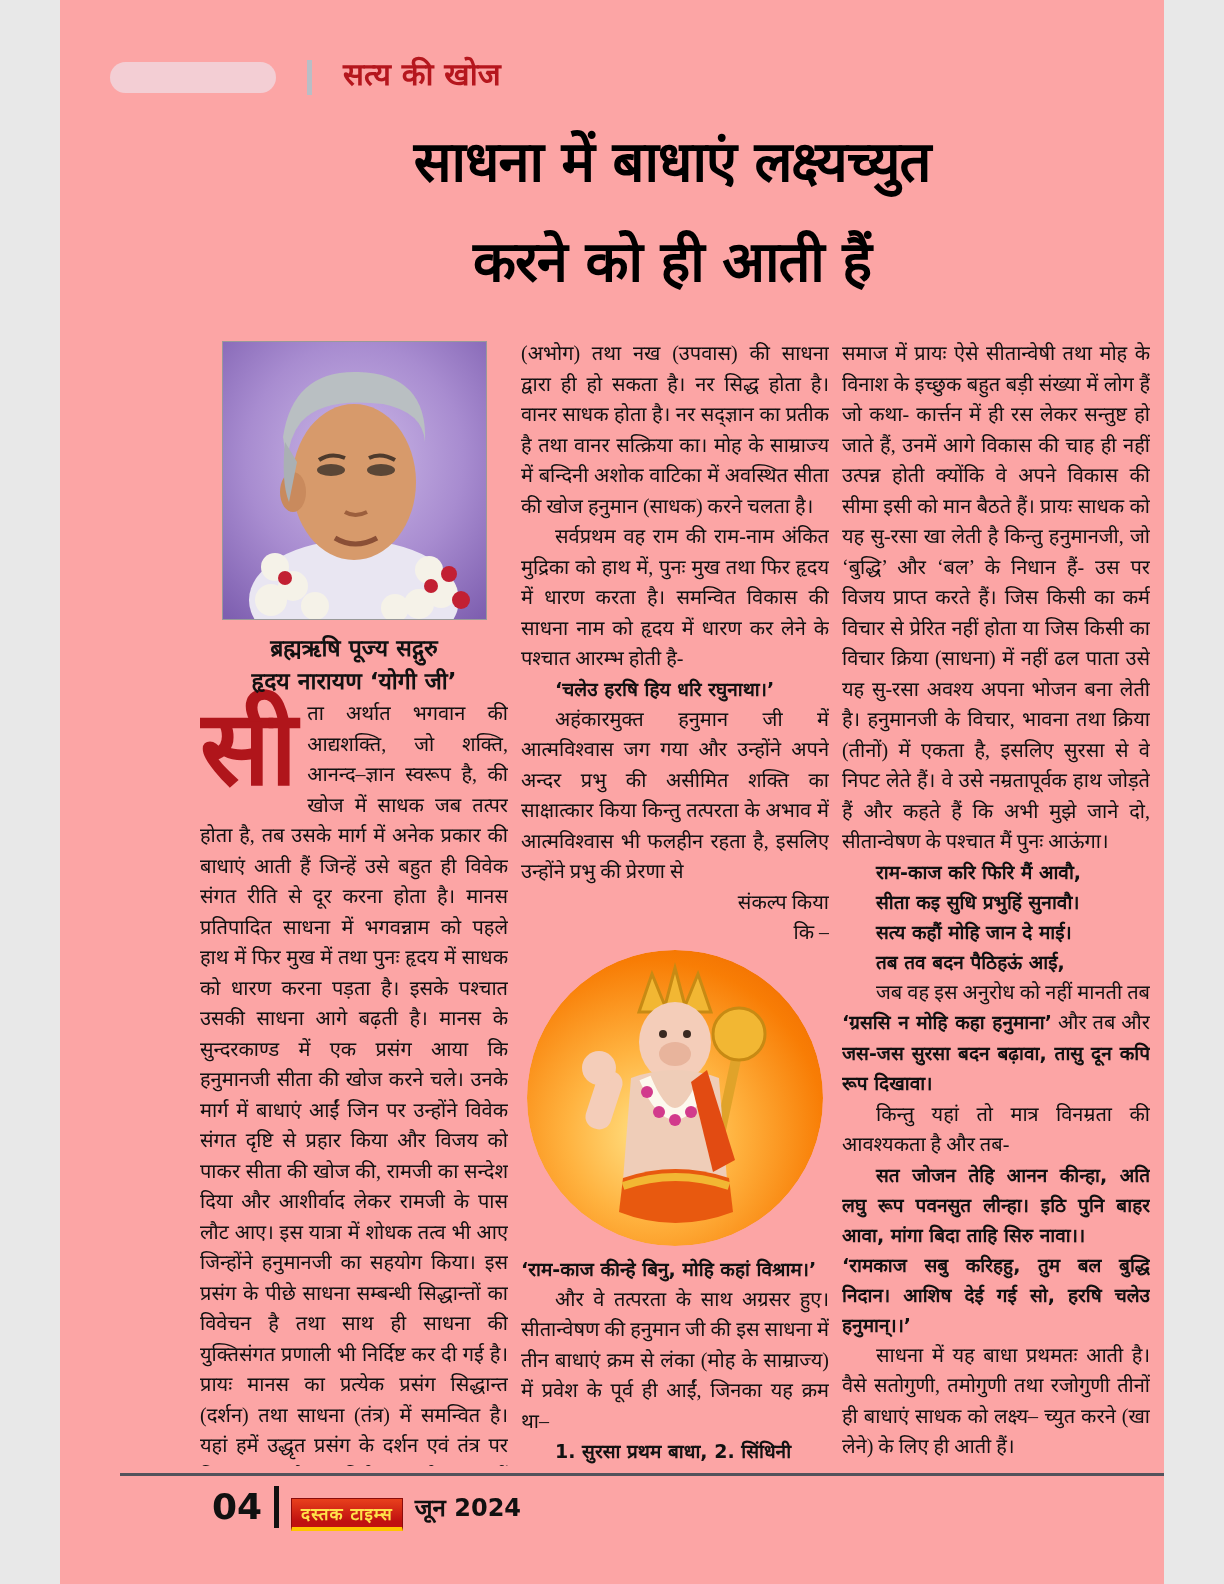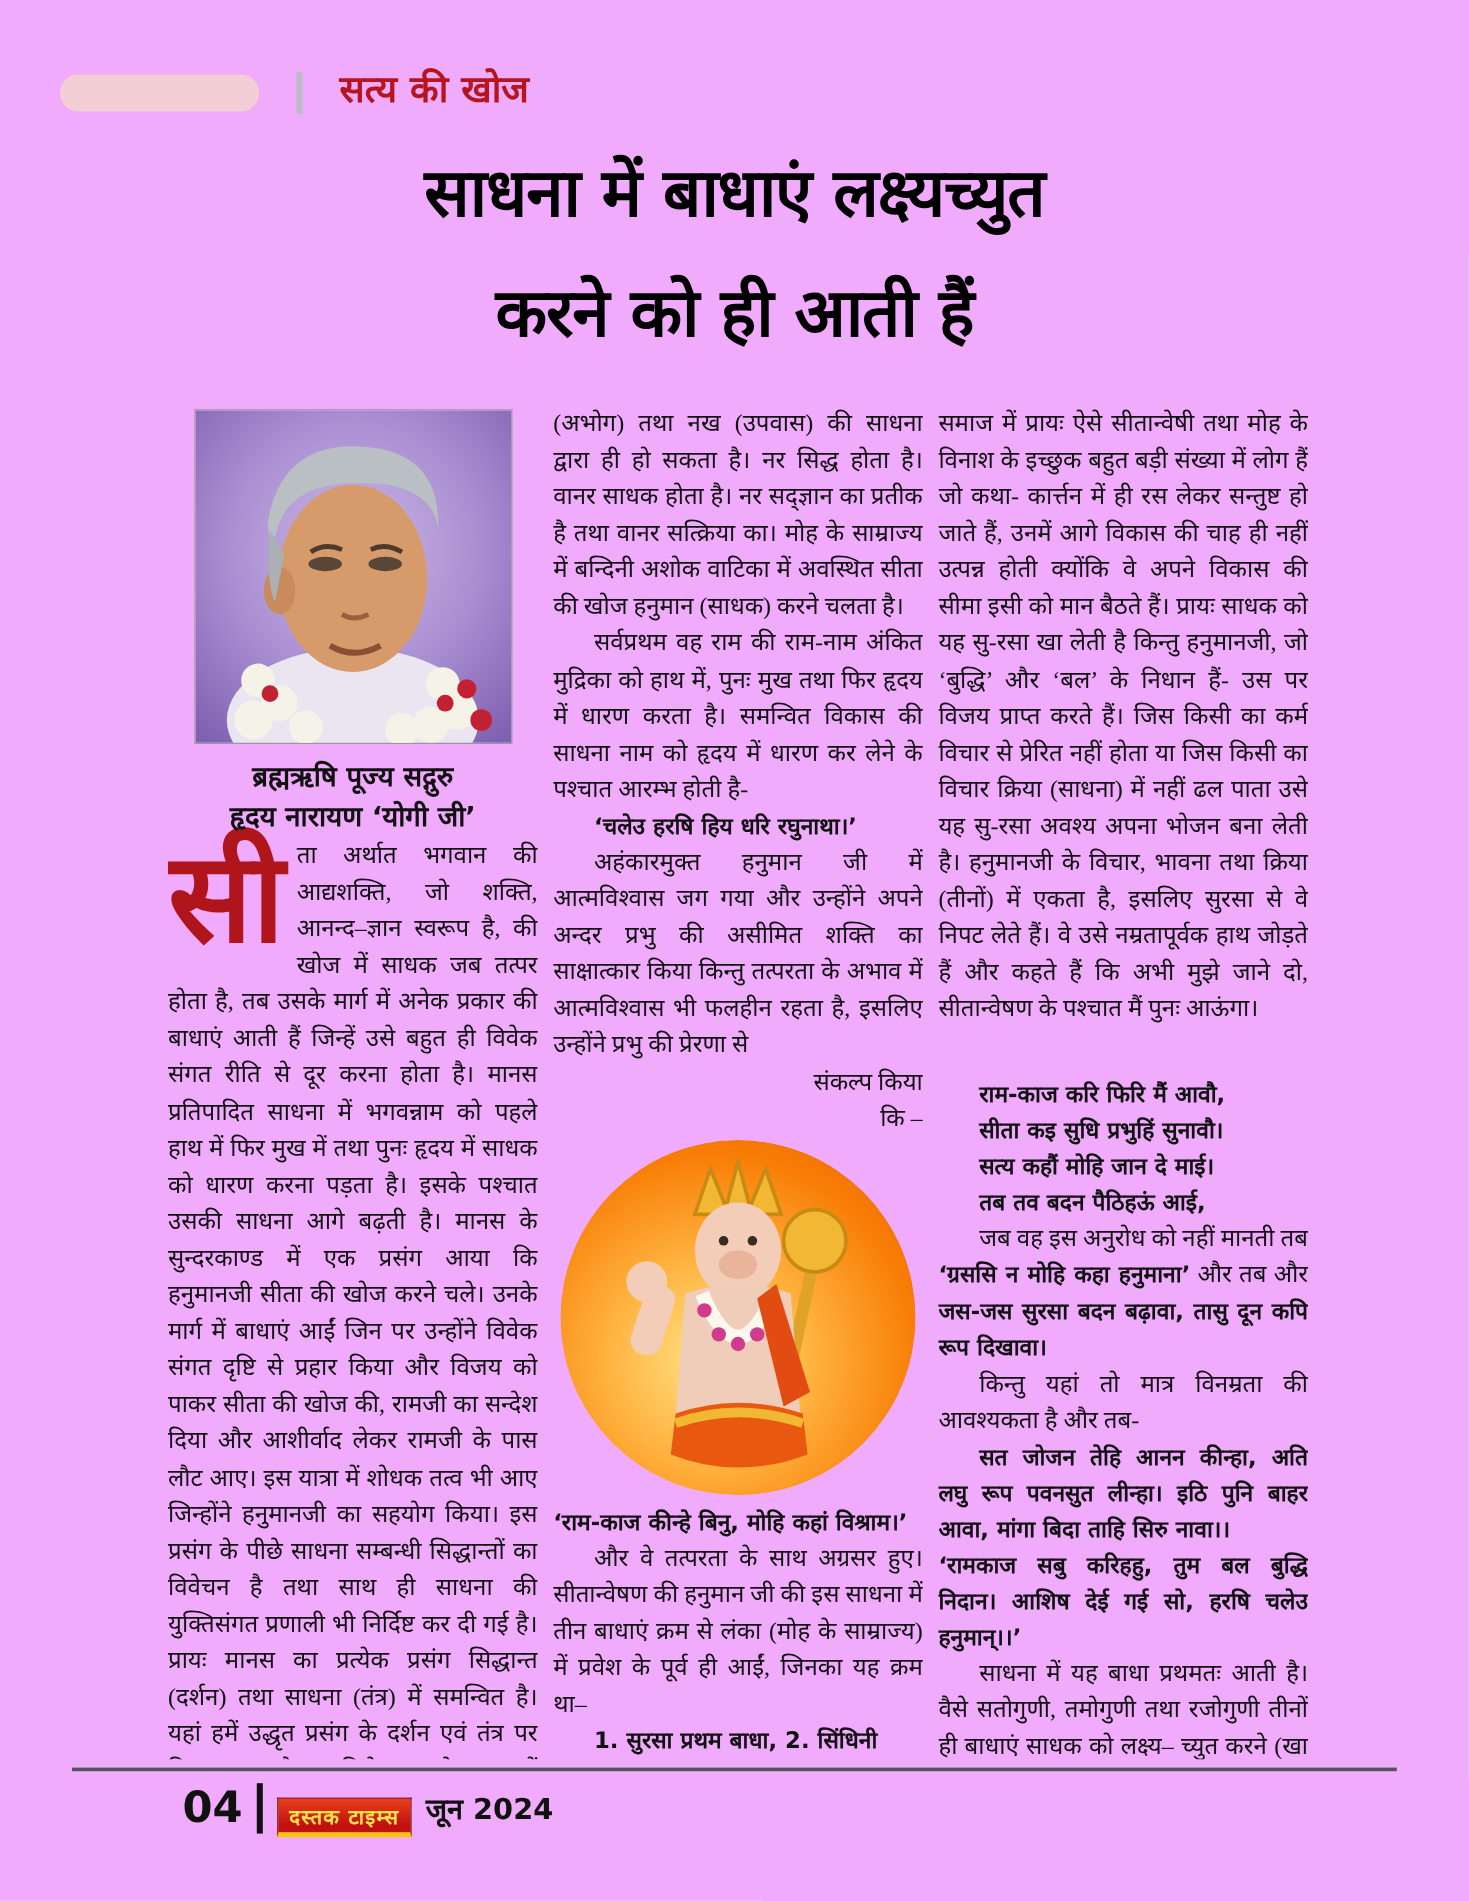--- a/index.html
+++ b/index.html
@@ -1,16 +1,16 @@
 <!DOCTYPE html>
 <html lang="hi"><head>
 <meta charset="utf-8">
 <style>
   html,body{margin:0;padding:0;background:#e8e8e8;}
-  .page{position:relative;width:1224px;height:1584px;background:#f0abfc;margin:0 auto;
+  .page{position:relative;width:1104px;height:1584px;background:#fca5a5;margin:0 auto;
         overflow:hidden;font-family:"Liberation Serif","DejaVu Serif",serif;color:#111;}
 
   
   .hdr-pill{position:absolute;left:50px;top:62px;width:166px;height:31px;border-radius:16px;background:#f3ced4;}
   .hdr-sep{position:absolute;left:247px;top:60px;width:5px;height:35px;background:#b9bec6;}
   .hdr-label{position:absolute;left:283px;top:52px;font-family:"DejaVu Sans","Liberation Sans",sans-serif;
              font-size:31px;font-weight:600;color:#b5161d;}
 
   
   .title{position:absolute;left:100px;top:112px;width:1024px;text-align:center;
@@ -29,21 +29,21 @@
   .photo{width:263px;height:277px;margin:3px auto 12px auto;border:1px solid #999;display:block;}
   .caption{text-align:center;font-family:"DejaVu Sans","Liberation Sans",sans-serif;font-weight:bold;
            font-size:23px;line-height:33px;margin:0 0 14px 0;text-align:center !important;text-indent:0;}
   .dropcap{float:left;color:#b0151b;font-family:"DejaVu Sans","Liberation Sans",sans-serif;
            font-weight:900;font-size:104px;line-height:84px;margin:8px 10px 0 0;}
 
   
   .hanuman{width:296px;height:296px;border-radius:50%;margin:2px auto 8px auto;display:block;overflow:hidden;}
 
   
-  .num-list{padding-left:34px;margin-top:40px;}
+  .num-list{padding-left:34px;}
 
   
   .footer-line{position:absolute;left:60px;top:1473px;width:1104px;height:3px;background:#53535c;}
   .footer{position:absolute;left:152px;top:1482px;display:flex;align-items:center;gap:12px;}
   .page-num{font-family:"DejaVu Sans","Liberation Sans",sans-serif;font-weight:900;font-size:36px;color:#111;}
   .footer-bar{width:5px;height:42px;background:#111;}
   .logo{font-family:"DejaVu Sans","Liberation Sans",sans-serif;font-weight:bold;font-size:17px;
         padding:3px 9px 2px 9px;background:linear-gradient(180deg,#e8401c 0%,#c01010 80%);
         color:#ffe24a;border:1px solid #8a0c0c;border-bottom:4px solid #ffc400;letter-spacing:1px;margin-top:16px;}
   .date{font-family:"DejaVu Sans","Liberation Sans",sans-serif;font-weight:bold;font-size:24px;color:#111;}

